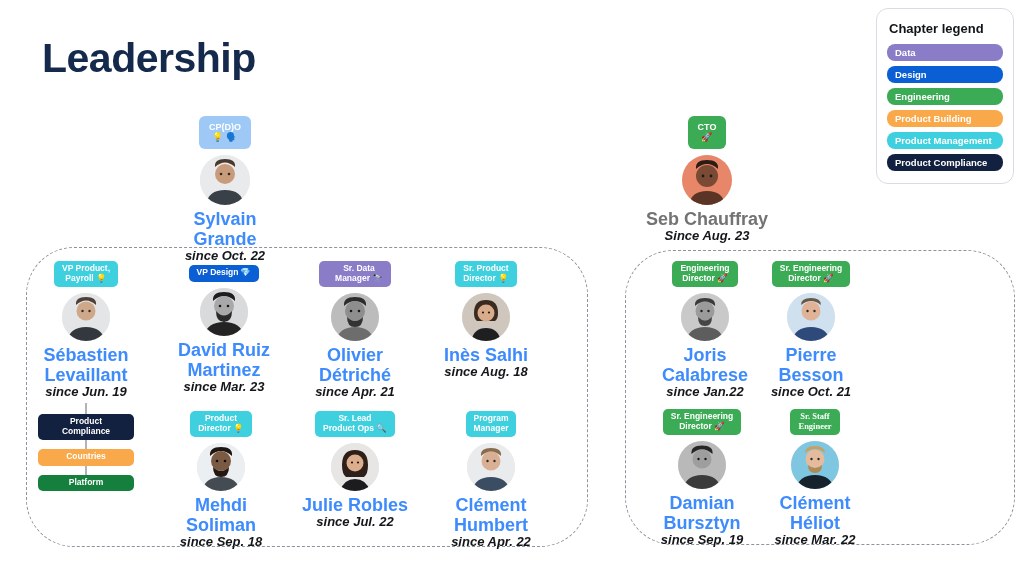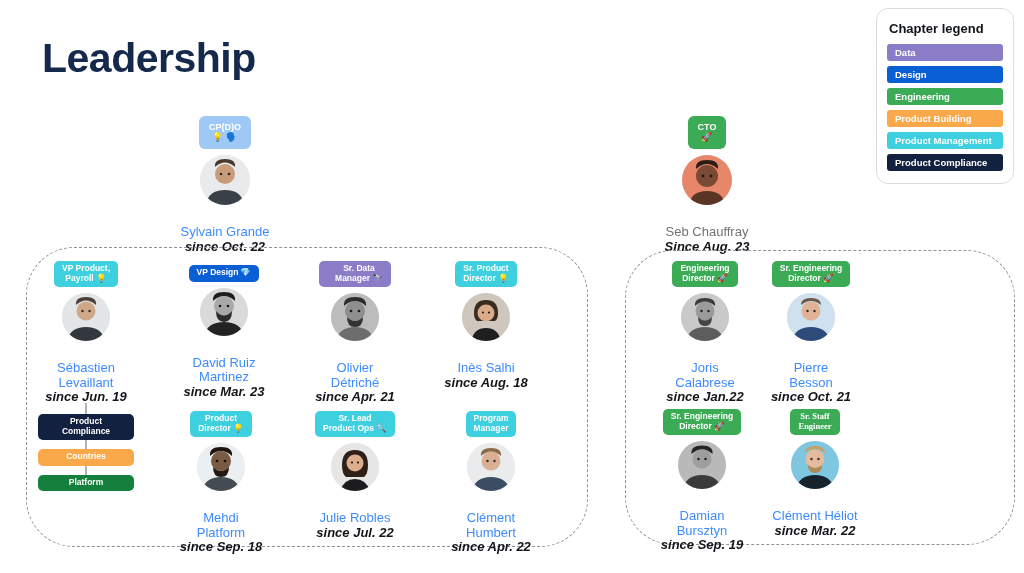--- a/index.html
+++ b/index.html
@@ -44,21 +44,21 @@
     box-sizing: border-box;
   }
   .legend-title {
     font-size: 13px;
     font-weight: 700;
     color: #111418;
     margin: 2px 0 8px 2px;
   }
   .legend-row {
     height: 17px;
-    border-radius: 3px;
+    border-radius: 8px;
     margin-bottom: 5px;
     display: flex;
     align-items: center;
     padding-left: 8px;
     box-sizing: border-box;
   }
   .legend-row:last-child { margin-bottom: 0; }
   .legend-label {
     font-size: 9.5px;
     font-weight: 700;
@@ -100,24 +100,24 @@
     border-radius: 50%;
     background: #e6e8ea;
     margin: 6px auto 0 auto;
     position: relative;
     overflow: hidden;
     display: block;
   }
   .avatar svg { display: block; width: 100%; height: 100%; }
   .person-name {
     color: #3d8bfd;
-    font-weight: 400;
-    font-size: 13px;
+    font-weight: 700;
+    font-size: 18px;
     line-height: 1.12;
-    margin-top: 20px;
+    margin-top: 4px;
     white-space: pre-line;
   }
   .person-since {
     color: #14161a;
     font-style: italic;
     font-weight: 700;
     font-size: 13px;
     line-height: 1.12;
     white-space: pre-line;
   }
@@ -288,21 +288,21 @@
           <rect width="48" height="48" fill="#eceff1"></rect>
           <circle cx="24" cy="18" r="10" fill="#7b5a44"></circle>
           <path d="M13 13q11-10 22 0q1-9-11-9t-11 9z" fill="#1e1410"></path>
           <path d="M16 24q8 8 16 0q0 10-8 10t-8-10z" fill="#241812"></path>
           <path d="M5 48q3-14 19-14t19 14z" fill="#444b52"></path>
           <circle cx="20" cy="18" r="1.3" fill="#120c09"></circle>
           <circle cx="28" cy="18" r="1.3" fill="#120c09"></circle>
         </svg>
     </div>
     <div class="person-name" style="color: rgb(61, 139, 253);">Mehdi
-Platform</div>
+Soliman</div>
     <div class="person-since">since Sep. 18</div>
   </div>
 
   <div class="node" style="left:301px; top:411px; width:108px;">
     <span class="tag" style="background: rgb(63, 208, 224);">Sr. Lead
 Product Ops 🔍</span>
     <div class="avatar" style="width:48px;height:48px;">
       <svg viewBox="0 0 48 48">
           <rect width="48" height="48" fill="#e8e6e4"></rect>
           <path d="M11 22q0-15 13-15t13 15q0 9-4 12h-18q-4-3-4-12z" fill="#2e2018"></path>

